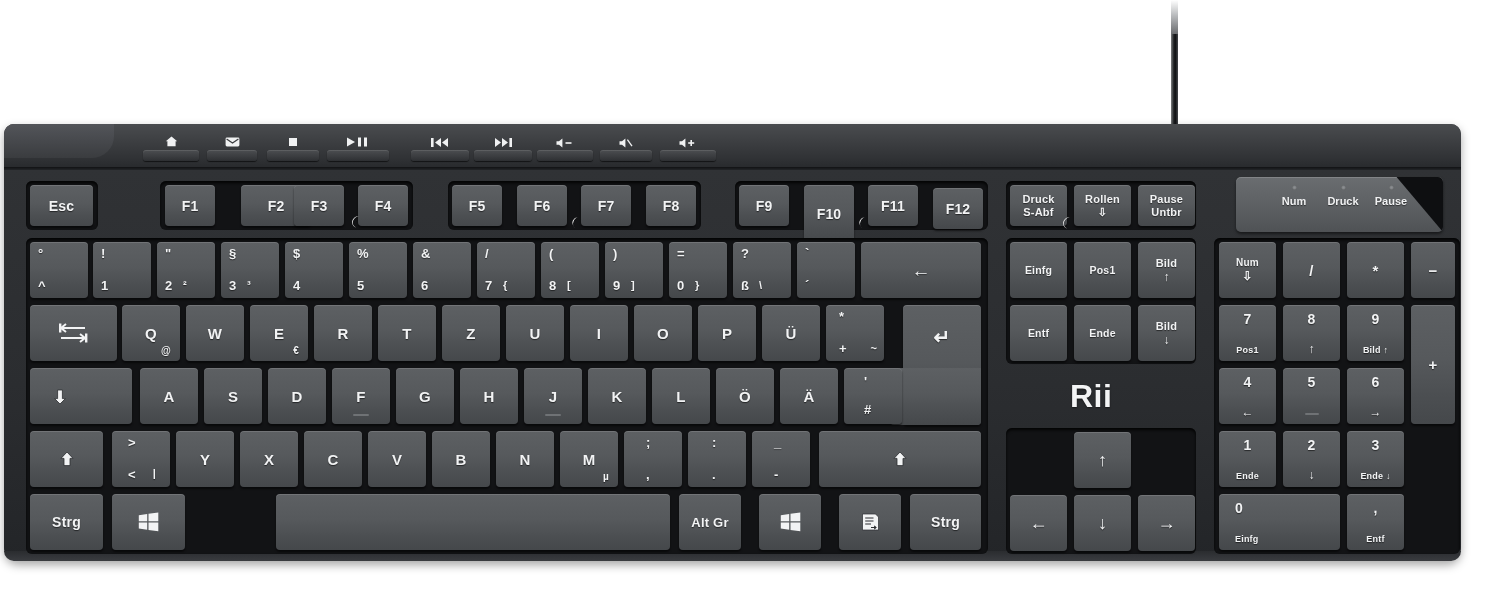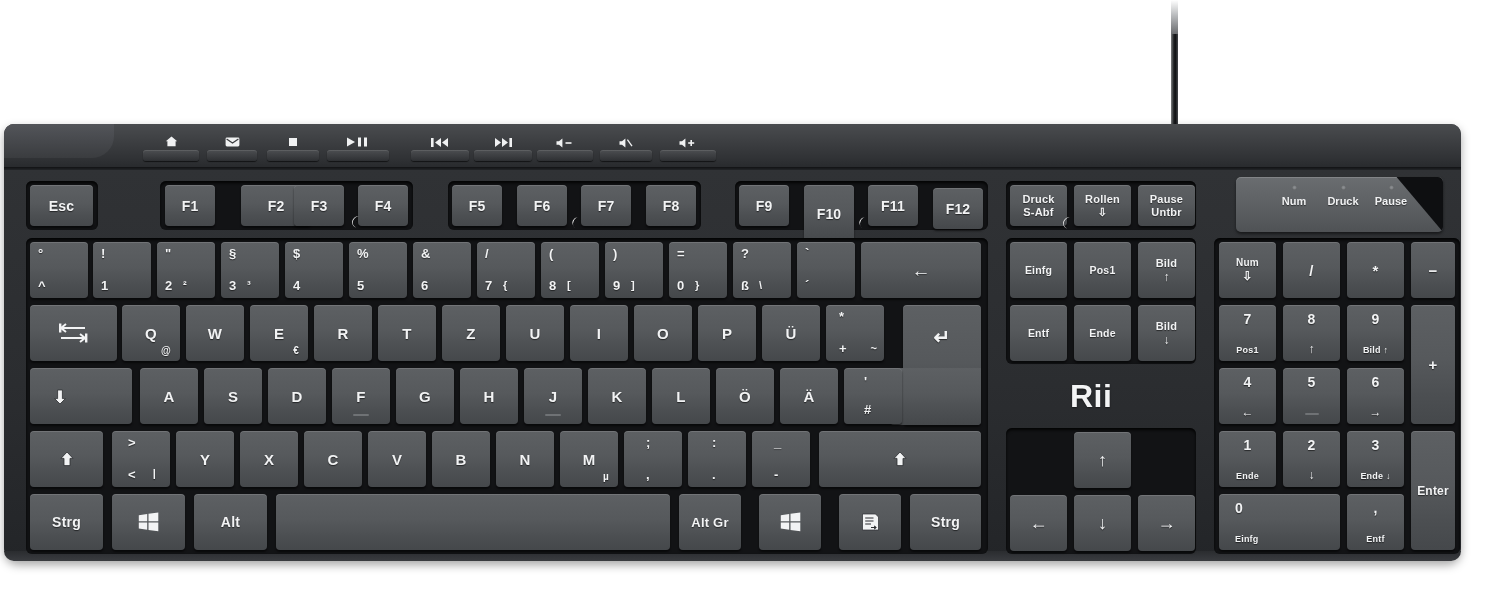--- a/index.html
+++ b/index.html
@@ -561,23 +561,20 @@
   <div class="key" style="left:112px;top:494px;width:73px;height:56px;">
     <span>
       <svg class="svgico" width="21" height="20" viewBox="0 0 21 20">
         <path d="M0.8 3.2 L9.2 1.9 V9.2 H0.8 Z" fill="#f2f3f4"></path>
         <path d="M10.5 1.7 L20.3 0.4 V9.2 H10.5 Z" fill="#f2f3f4"></path>
         <path d="M0.8 10.5 H9.2 V17.8 L0.8 16.5 Z" fill="#f2f3f4"></path>
         <path d="M10.5 10.5 H20.3 V19.3 L10.5 18 Z" fill="#f2f3f4"></path>
       </svg>
     </span>
   </div>
-  <div class="key lg-ctr" style="left:194px;top:494px;width:73px;height:56px;">
-    <span>Alt</span>
-  </div>
   <div class="key" style="left:276px;top:494px;width:394px;height:56px;"></div>
   <div class="key lg-ctr" style="left:679px;top:494px;width:62px;height:56px;font-size:13px;">
     <span>Alt Gr</span>
   </div>
   <div class="key" style="left:759px;top:494px;width:62px;height:56px;">
     <span>
       <svg class="svgico" width="21" height="20" viewBox="0 0 21 20">
         <path d="M0.8 3.2 L9.2 1.9 V9.2 H0.8 Z" fill="#f2f3f4"></path>
         <path d="M10.5 1.7 L20.3 0.4 V9.2 H10.5 Z" fill="#f2f3f4"></path>
         <path d="M0.8 10.5 H9.2 V17.8 L0.8 16.5 Z" fill="#f2f3f4"></path>
@@ -686,23 +683,20 @@
     <span class="npsub">Ende</span>
   </div>
   <div class="key" style="left:1283px;top:431px;width:57px;height:56px;">
     <span class="nptop">2</span>
     <span class="npsub" style="font-size:12px;">↓</span>
   </div>
   <div class="key" style="left:1347px;top:431px;width:57px;height:56px;">
     <span class="nptop">3</span>
     <span class="npsub">Ende ↓</span>
   </div>
-  <div class="key lg-ctr" style="left:1411px;top:431px;width:44px;height:119px;font-size:12px;">
-    <span>Enter</span>
-  </div>
 
   <div class="key" style="left:1219px;top:494px;width:121px;height:56px;">
     <span class="nptop" style="text-align:left;padding-left:16px;">0</span>
     <span class="npsub" style="text-align:left;padding-left:16px;">Einfg</span>
   </div>
   <div class="key" style="left:1347px;top:494px;width:57px;height:56px;">
     <span class="nptop">,</span>
     <span class="npsub">Entf</span>
   </div>
 

